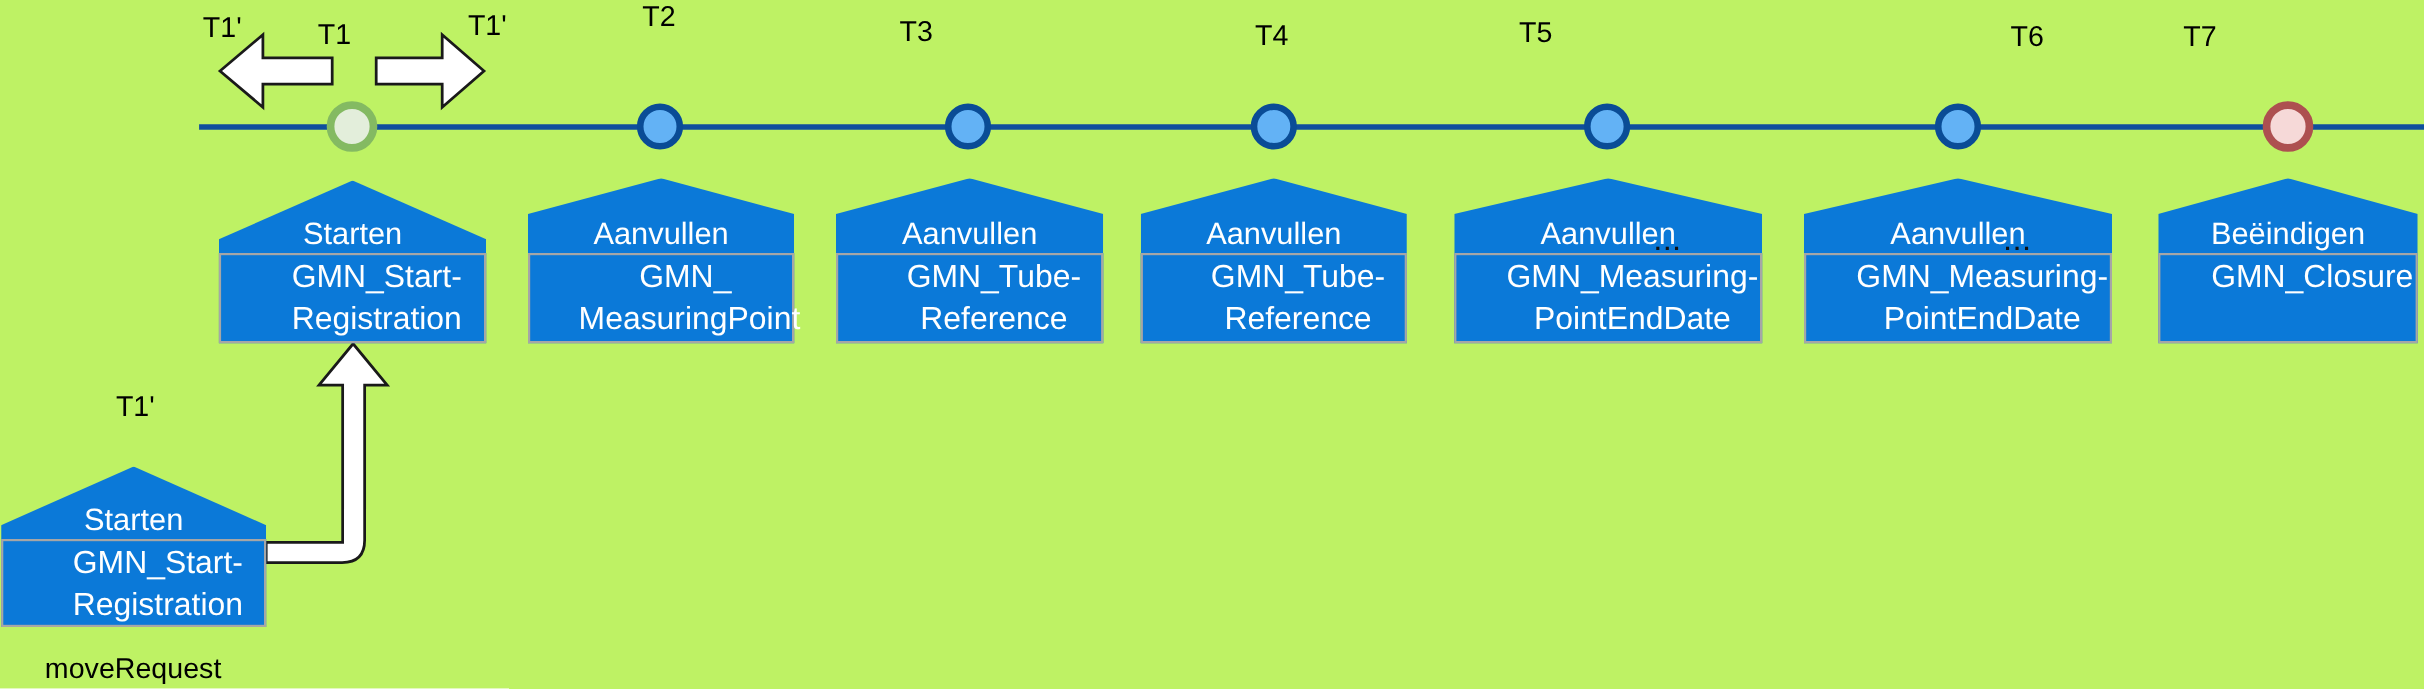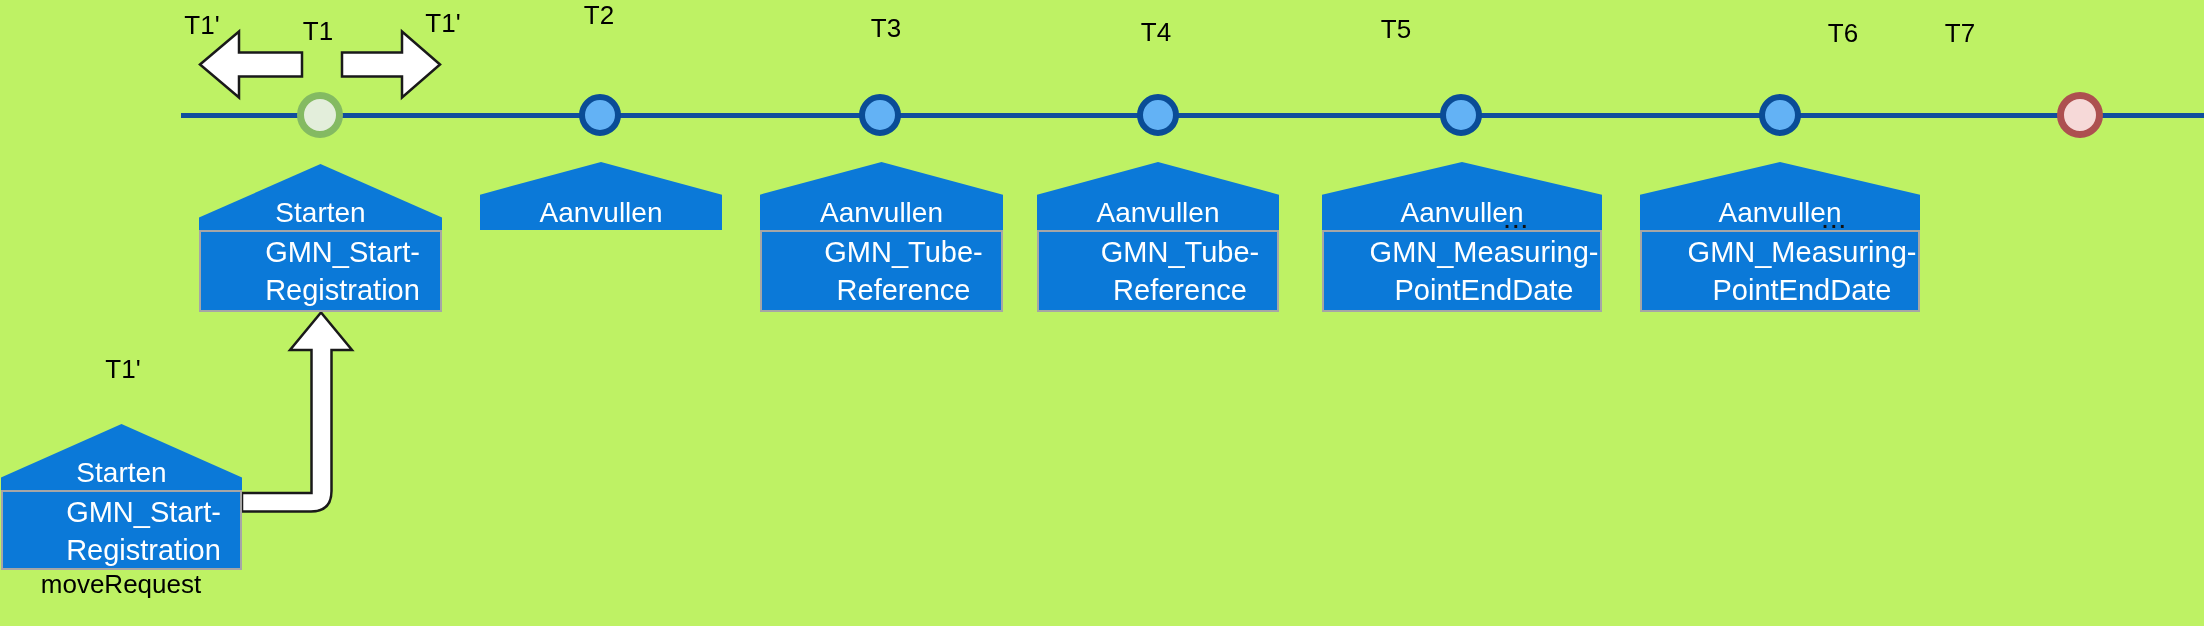--- a/index.html
+++ b/index.html
@@ -59,28 +59,28 @@
 <div class="canvas">
 
   <svg class="layer-svg" width="2204" height="626" viewBox="0 0 2204 626">
     <line class="tl-line" x1="181" y1="115.5" x2="2204" y2="115.5"></line>
     <path class="outline-arrow" d="M 200 64.5 L 239 31.5 L 239 52.5 L 302 52.5 L 302 76.5 L 239 76.5 L 239 97.5 Z"></path>
     <path class="outline-arrow" d="M 440 64.5 L 402 31.5 L 402 52.5 L 342 52.5 L 342 76.5 L 402 76.5 L 402 97.5 Z"></path>
     <path class="outline-arrow" d="M 242 493 L 311.5 493 L 311.5 350 L 290 350 L 321 312.5 L 352 350 L 331.5 350 L 331.5 491 Q 331.5 511.5 311 511.5 L 242 511.5 Z"></path>
   </svg>
 
   <div class="tick-label" style="left:202px; top:10px">T1'</div>
-  <div class="tick-label" style="left:318px; top:16px">T1</div>
+  <div class="tick-label" style="left:304px; top:16px">T1</div>
   <div class="tick-label" style="left:443px; top:8px">T1'</div>
   <div class="tick-label" style="left:599px; top:0">T2</div>
-  <div class="tick-label" style="left:886px; top:13px">T3</div>
+  <div class="tick-label" style="left:833px; top:13px">T3</div>
   <div class="tick-label" style="left:1156px; top:17px">T4</div>
   <div class="tick-label" style="left:1396px; top:14px">T5</div>
   <div class="tick-label" style="left:1843px; top:18px">T6</div>
-  <div class="tick-label" style="left:1960px; top:18px">T7</div>
+  <div class="tick-label" style="left:2000px; top:18px">T7</div>
 
   <div class="node-circle big" style="left: 297px; top: 92px; background: rgb(227, 238, 219); border-color: rgb(132, 186, 98);"></div>
   <div class="node-circle" style="left: 579px; top: 94px; background: rgb(99, 178, 245); border-color: rgb(10, 76, 150);"></div>
   <div class="node-circle" style="left: 859px; top: 94px; background: rgb(99, 178, 245); border-color: rgb(10, 76, 150);"></div>
   <div class="node-circle" style="left: 1137px; top: 94px; background: rgb(99, 178, 245); border-color: rgb(10, 76, 150);"></div>
   <div class="node-circle" style="left: 1440px; top: 94px; background: rgb(99, 178, 245); border-color: rgb(10, 76, 150);"></div>
   <div class="node-circle" style="left: 1759px; top: 94px; background: rgb(99, 178, 245); border-color: rgb(10, 76, 150);"></div>
   <div class="node-circle big" style="left: 2057px; top: 92px; background: rgb(246, 217, 216); border-color: rgb(173, 80, 80);"></div>
 
   <div class="house" style="left:199px; top:164px; width:243px">
@@ -89,20 +89,24 @@
     </div>
     <div class="hbody">
       <div class="body-label">GMN_Start-
 Registration</div>
     </div>
   </div>
 
   <div class="house" style="left:480px; top:162px; width:242px">
     <div class="roof">
       <div class="roof-label">Aanvullen</div>
+    </div>
+    <div class="hbody">
+      <div class="body-label">GMN_
+MeasuringPoint</div>
     </div>
   </div>
 
   <div class="house" style="left:760px; top:162px; width:243px">
     <div class="roof">
       <div class="roof-label">Aanvullen</div>
     </div>
     <div class="hbody">
       <div class="body-label">GMN_Tube-
 Reference</div>
@@ -134,28 +138,36 @@
     <div class="roof">
       <div class="roof-label">Aanvullen</div>
       <div class="roof-dots">...</div>
     </div>
     <div class="hbody">
       <div class="body-label">GMN_Measuring-
 PointEndDate</div>
     </div>
   </div>
 
+  <div class="house" style="left:1962px; top:162px; width:236px">
+    <div class="roof">
+      <div class="roof-label">Beëindigen</div>
+    </div>
+    <div class="hbody">
+      <div class="body-label">GMN_Closure</div>
+    </div>
+  </div>
 
   <div class="tick-label" style="left:123px; top:354px">T1'</div>
 
   <div class="house" style="left:1px; top:424px; width:241px">
     <div class="roof steep">
       <div class="roof-label">Starten</div>
     </div>
     <div class="hbody short">
       <div class="body-label">GMN_Start-
 Registration</div>
     </div>
   </div>
 
-  <div class="caption" style="left:121px; top:569px">moveRequest</div>
+  <div class="caption" style="left:121px; top:592px">moveRequest</div>
 
 </div>
 
 </body></html>

